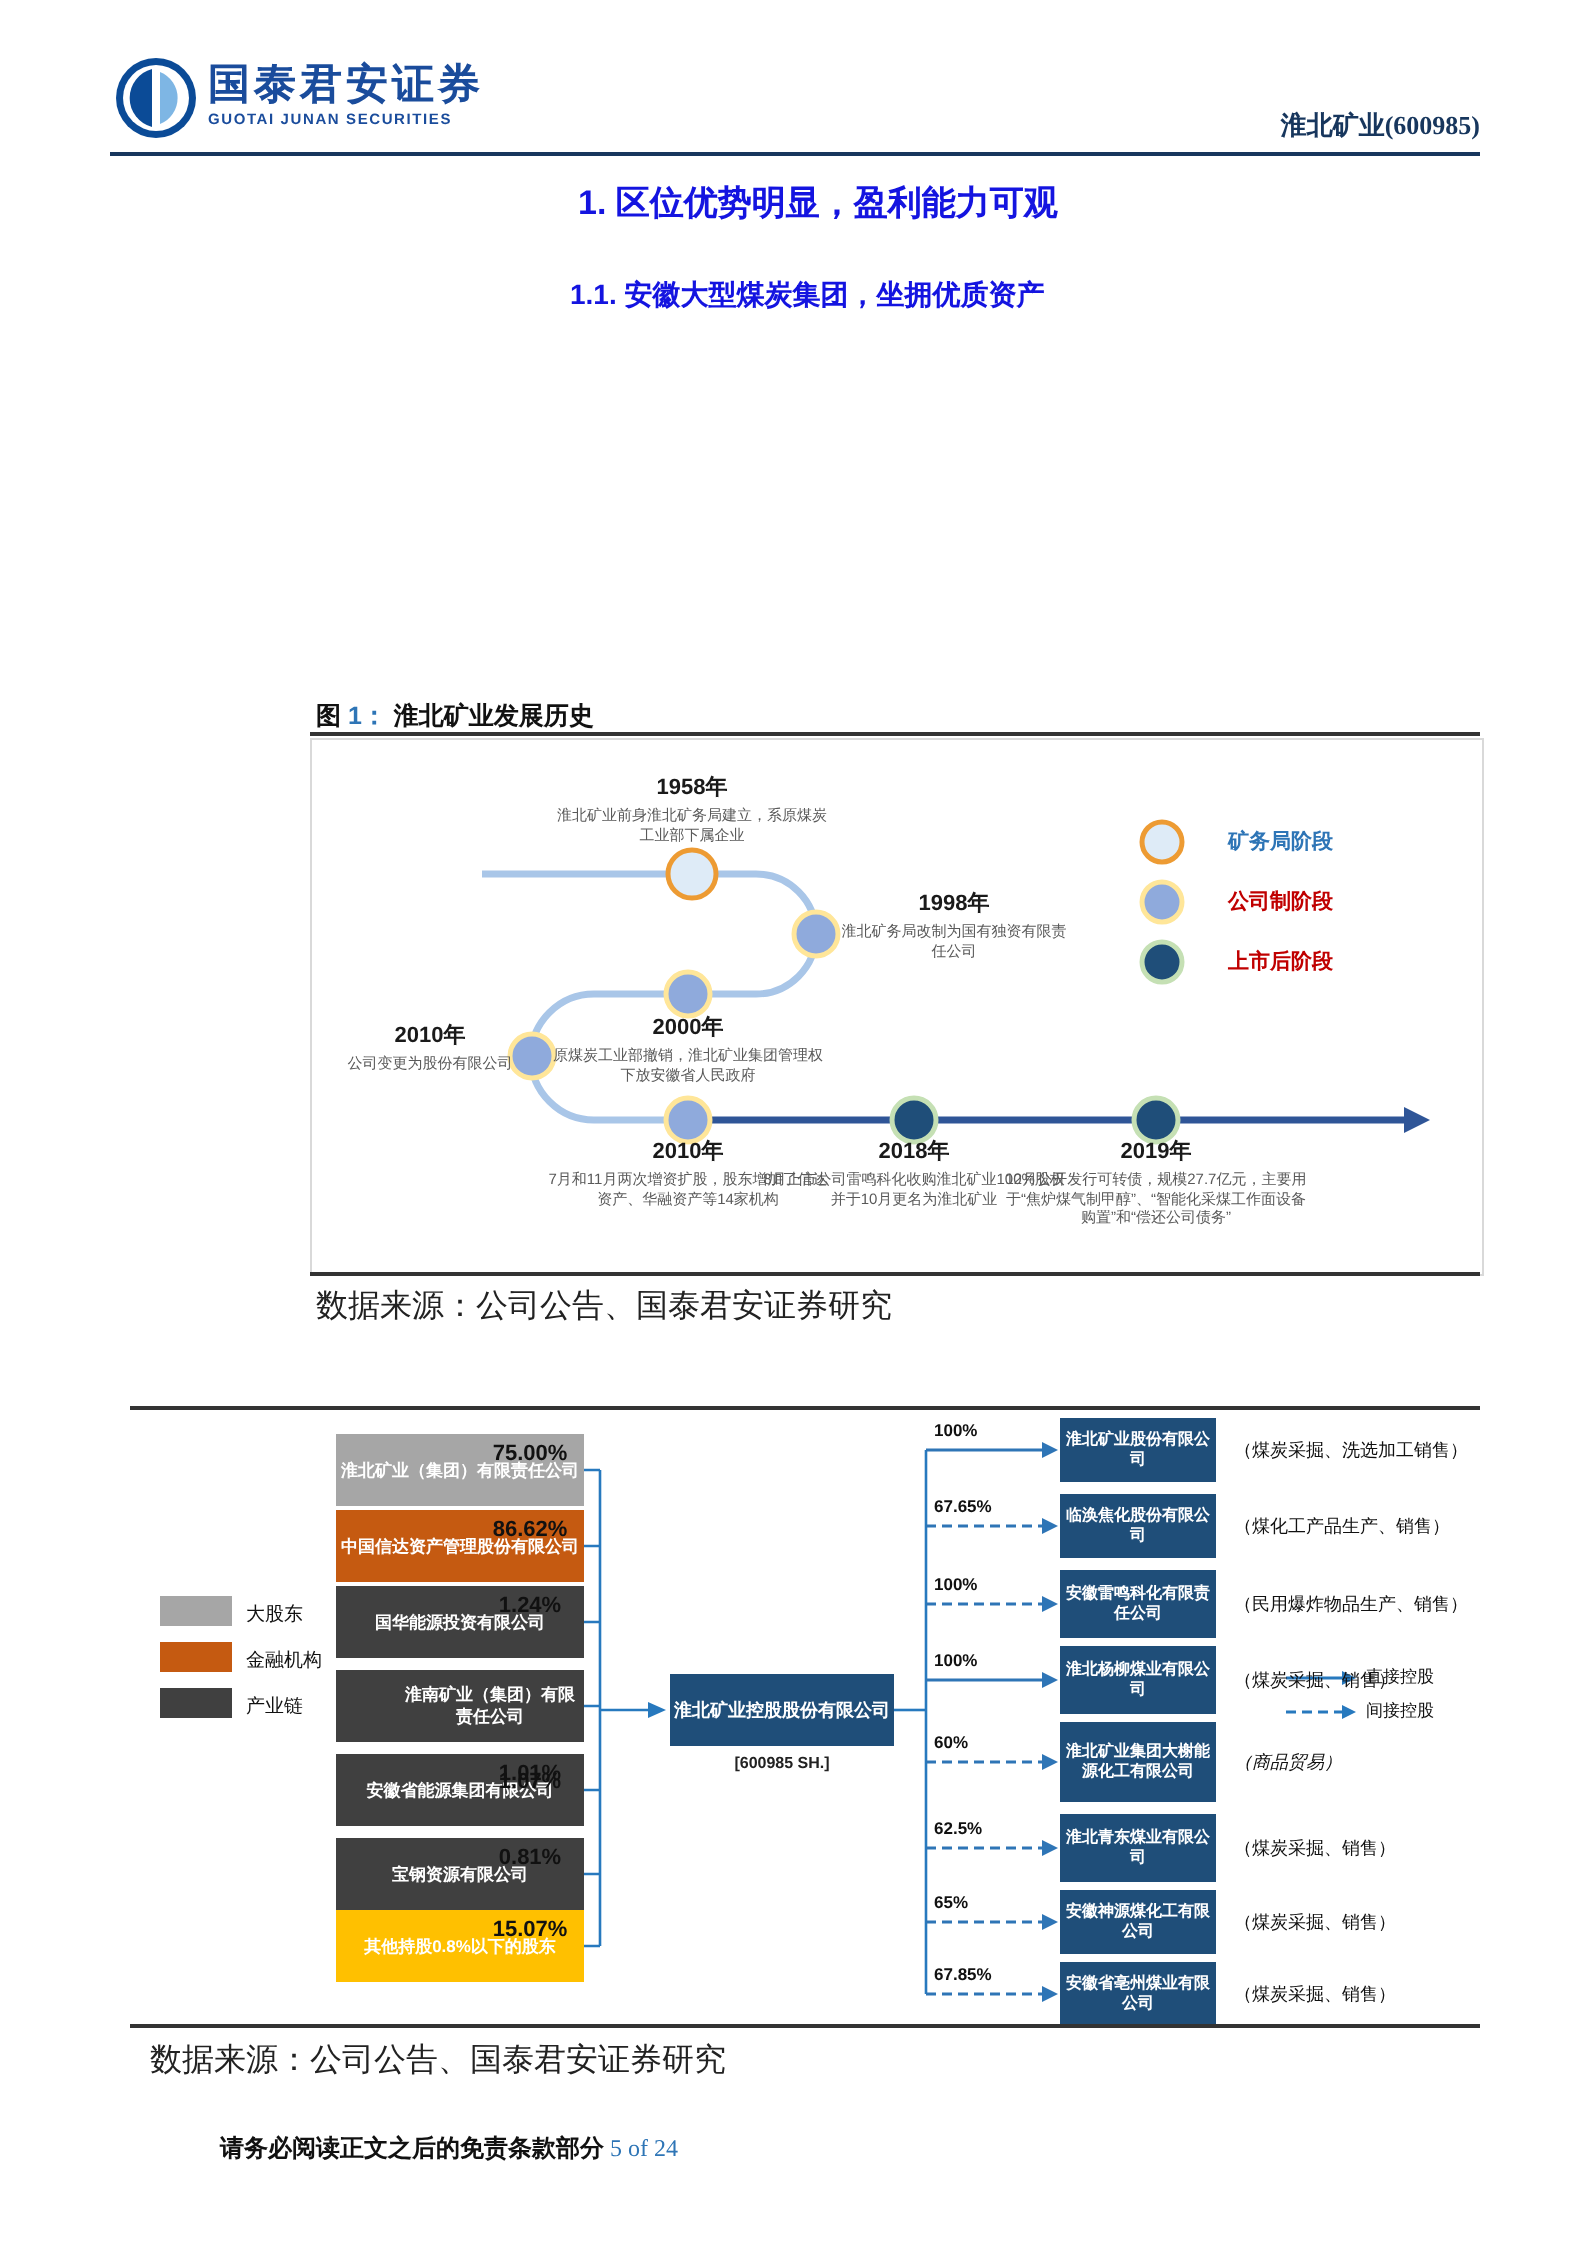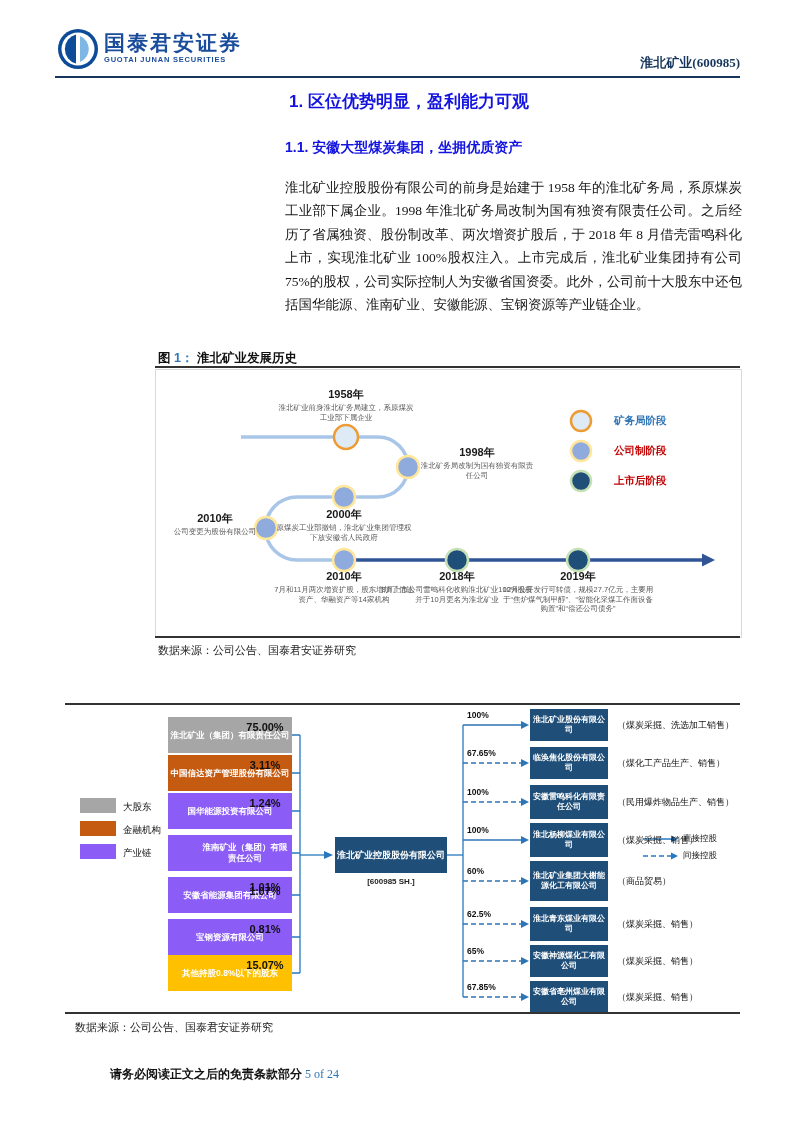--- a/index.html
+++ b/index.html
@@ -13,33 +13,33 @@
   .header-rule{background:#17365D;height:2px;}
   
   .h1{font-size:17px;font-weight:bold;color:#1414E0;}
   .h2{font-size:14px;font-weight:bold;color:#1414E0;}
   .body-par{font-size:13.5px;line-height:23.4px;text-align:justify;color:#161616;
             font-family:"Liberation Serif","DejaVu Serif",serif;}
   
   .figcap{font-size:12.5px;font-weight:bold;color:#111;}
   .figcap .num{color:#2E75B6;}
   .cap-rule{background:#333;height:2px;}
-  .src{font-size:11px;color:#222;font-family:Liberation Serif, serif;}
+  .src{font-size:16px;color:#222;font-family:Liberation Serif, serif;}
   
   .fig1-panel{border:1px solid #D9D9D9;}
   .ev{text-align:center;}
   .ev .yr{font-size:11px;font-weight:bold;color:#1a1a1a;line-height:13px;}
   .ev .ds{font-size:7.5px;color:#595959;line-height:9.5px;margin-top:2px;}
   .lg1-label{font-size:10.5px;font-weight:bold;}
   .lg1-blue{color:#2E75B6;} .lg1-red{color:#C00000;}
   
   .sbox{width:124px;color:#fff;font-size:8.5px;font-weight:bold;text-align:center;
         display:flex;align-items:center;justify-content:center;line-height:11px;padding:1px 2px;box-sizing:border-box;}
   .box-gray{background:#A6A6A6;} .box-orange{background:#C55A11;}
-  .box-blue{background:#8b5cf6;} .box-gold{background:#FFC000;}
+  .box-blue{background:#404040;} .box-gold{background:#FFC000;}
   .box-dark{background:#1F4E79;}
   .pctL{width:60px;text-align:center;font-size:11px;font-weight:bold;color:#111;}
   .pctR{width:55px;text-align:left;font-size:8.5px;font-weight:bold;color:#111;}
   .subbox{width:78px;color:#fff;font-size:8px;font-weight:bold;text-align:center;
           display:flex;align-items:center;justify-content:center;line-height:10px;padding:1px 2px;box-sizing:border-box;}
   .biz{font-size:9px;color:#111;}
   .cbox{width:112px;height:36px;color:#fff;font-size:9px;font-weight:bold;text-align:center;
         display:flex;align-items:center;justify-content:center;line-height:12px;}
   .ticker{font-size:8px;font-weight:bold;color:#222;text-align:center;}
   .lgl-swatch{width:36px;height:15px;}
@@ -65,21 +65,20 @@
   </div>
   <div class="abs" style="left:104px;top:31px;">
     <div class="brand-cn">国泰君安证券</div>
     <div class="brand-en">GUOTAI JUNAN SECURITIES</div>
   </div>
   <div class="abs stock-tag" style="right:53px;top:54px;">淮北矿业(600985)</div>
   <div class="abs header-rule" style="left:55px;top:76px;width:685px;"></div>
 
   <div class="abs h1" style="left:289px;top:90px;">1.  区位优势明显，盈利能力可观</div>
   <div class="abs h2" style="left:285px;top:139px;">1.1.  安徽大型煤炭集团，坐拥优质资产</div>
-  <div class="abs body-par" style="left:285px;top:176px;width:457px;">淮北矿业控股股份有限公司的前身是始建于 1958 年的淮北矿务局，系原煤炭工业部下属企业。1998 年淮北矿务局改制为国有独资有限责任公司。之后经历了省属独资、股份制改革、两次增资扩股后，于 2018 年 8 月借壳雷鸣科化上市，实现淮北矿业 100%股权注入。上市完成后，淮北矿业集团持有公司 75%的股权，公司实际控制人为安徽省国资委。此外，公司前十大股东中还包括国华能源、淮南矿业、安徽能源、宝钢资源等产业链企业。</div>
 
   <div class="abs figcap" style="left:158px;top:350px;">
     <span>图</span>
     <span class="num">1：</span>
     <span>淮北矿业发展历史</span>
   </div>
   <div class="abs cap-rule" style="left:155px;top:366px;width:585px;"></div>
 
   <div class="abs fig1-panel" style="left:155px;top:369px;width:585px;height:267px;">
     <svg class="abs" style="left:0;top:0;" width="585" height="267" viewBox="0 0 585 267">
@@ -175,21 +174,21 @@
 
     <div class="abs sbox box-gray" style="left:103px;top:11px;height:36px;">淮北矿业（集团）有限责任公司</div>
     <div class="abs sbox box-orange" style="left:103px;top:49px;height:36px;">中国信达资产管理股份有限公司</div>
     <div class="abs sbox box-blue" style="left:103px;top:87px;height:36px;">国华能源投资有限公司</div>
     <div class="abs sbox box-blue" style="left:103px;top:129px;height:36px;padding-left:32px;">淮南矿业（集团）有限责任公司</div>
     <div class="abs sbox box-blue" style="left:103px;top:171px;height:36px;">安徽省能源集团有限公司</div>
     <div class="abs sbox box-blue" style="left:103px;top:213px;height:36px;">宝钢资源有限公司</div>
     <div class="abs sbox box-gold" style="left:103px;top:249px;height:36px;">其他持股0.8%以下的股东</div>
 
     <div class="abs pctL" style="left:170px;top:15px;">75.00%</div>
-    <div class="abs pctL" style="left:170px;top:53px;">3.11%</div>
+    <div class="abs pctL" style="left:170px;top:53px;">86.62%</div>
     <div class="abs pctL" style="left:170px;top:91px;">1.24%</div>
     <div class="abs pctL" style="left:170px;top:133px;margin-top:46px;">1.07%</div>
     <div class="abs pctL" style="left:170px;top:175px;">1.01%</div>
     <div class="abs pctL" style="left:170px;top:217px;">0.81%</div>
     <div class="abs pctL" style="left:170px;top:253px;">15.07%</div>
 
     <div class="abs cbox box-dark" style="left:270px;top:131px;">淮北矿业控股股份有限公司</div>
     <div class="abs ticker" style="left:270px;top:171px;width:112px;">[600985 SH.]</div>
 
     <div class="abs pctR" style="left:402px;top:4px;">100%</div>
@@ -207,21 +206,21 @@
     <div class="abs subbox box-dark" style="left:465px;top:117px;height:34px;">淮北杨柳煤业有限公司</div>
     <div class="abs subbox box-dark" style="left:465px;top:155px;height:40px;">淮北矿业集团大榭能源化工有限公司</div>
     <div class="abs subbox box-dark" style="left:465px;top:201px;height:34px;">淮北青东煤业有限公司</div>
     <div class="abs subbox box-dark" style="left:465px;top:239px;height:32px;">安徽神源煤化工有限公司</div>
     <div class="abs subbox box-dark" style="left:465px;top:275px;height:32px;">安徽省亳州煤业有限公司</div>
 
     <div class="abs biz" style="left:552px;top:13px;">（煤炭采掘、洗选加工销售）</div>
     <div class="abs biz" style="left:552px;top:51px;">（煤化工产品生产、销售）</div>
     <div class="abs biz" style="left:552px;top:90px;">（民用爆炸物品生产、销售）</div>
     <div class="abs biz" style="left:552px;top:128px;">（煤炭采掘、销售）</div>
-    <div class="abs biz" style="left:552px;top:169px;">（商品贸易）</div>
+    <div class="abs biz" style="left:552px;top:169px;font-style:italic;">（商品贸易）</div>
     <div class="abs biz" style="left:552px;top:212px;">（煤炭采掘、销售）</div>
     <div class="abs biz" style="left:552px;top:249px;">（煤炭采掘、销售）</div>
     <div class="abs biz" style="left:552px;top:285px;">（煤炭采掘、销售）</div>
 
     <div class="abs lgr-label" style="left:618px;top:127px;">直接控股</div>
     <div class="abs lgr-label" style="left:618px;top:144px;">间接控股</div>
   </div>
 
   <div class="abs cap-rule" style="left:65px;top:1012px;width:675px;"></div>
   <div class="abs src" style="left:75px;top:1020px;">数据来源：公司公告、国泰君安证券研究</div>

